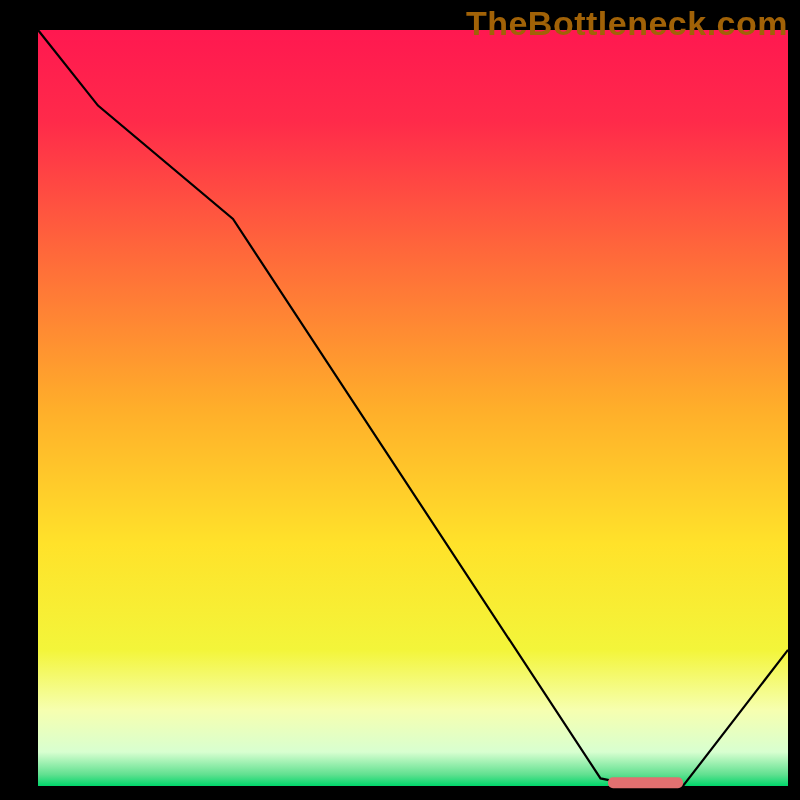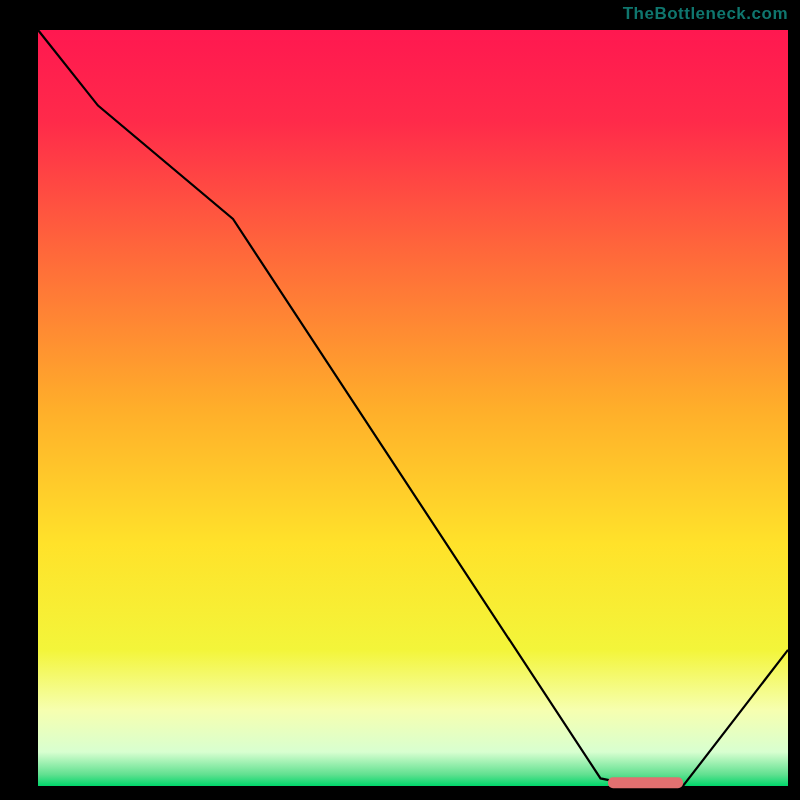--- a/index.html
+++ b/index.html
@@ -13,22 +13,22 @@
   }
   .frame {
     position: relative;
     width: 800px;
     height: 800px;
   }
   .watermark {
     position: absolute;
     top: 4px;
     right: 12px;
-    color: #0f766e;
-    font-size: 17px;
+    color: #a16207;
+    font-size: 34px;
     font-weight: bold;
     letter-spacing: 0.5px;
     z-index: 5;
     user-select: none;
   }
   svg.plot {
     position: absolute;
     left: 0;
     top: 0;
   }

